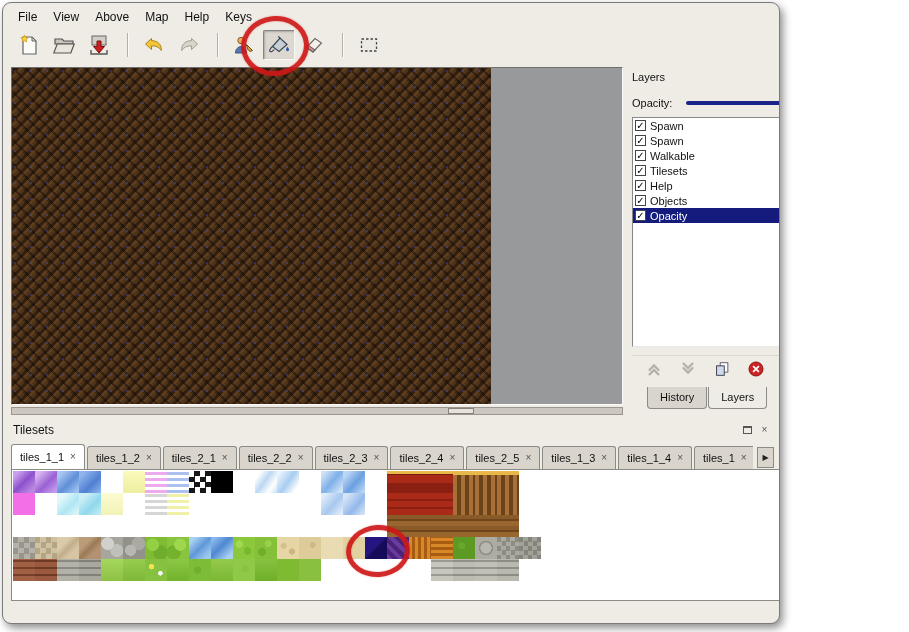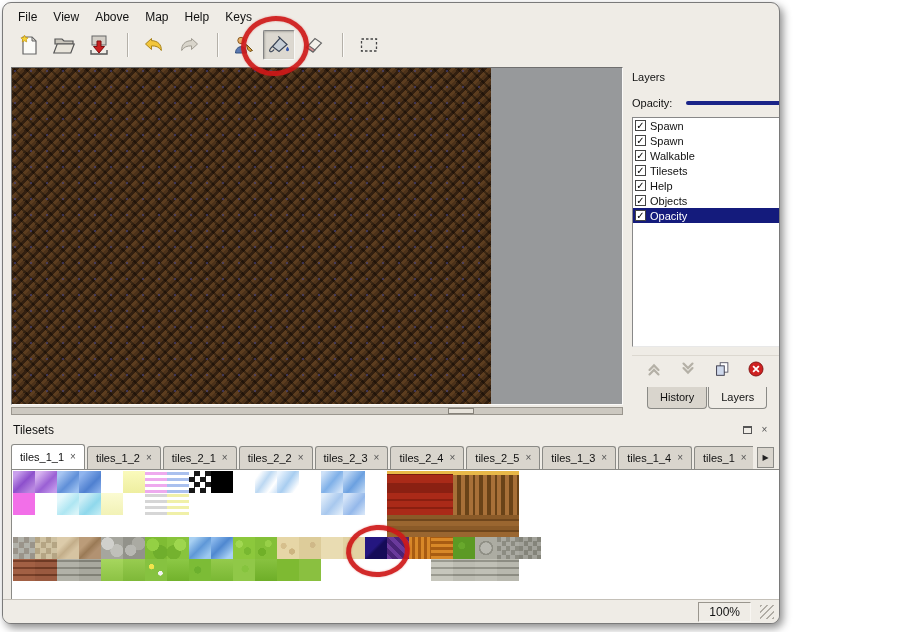--- a/index.html
+++ b/index.html
@@ -435,20 +435,16 @@
           <div class="tile"></div>
         </div>
       <div class="vscroll">
         <div class="vs-btn up">▲</div>
         <div class="vs-thumb"></div>
         <div class="vs-btn down">▼</div>
       </div>
     </div>
   </div>
 
-  <div class="statusbar">
-    <span class="status-field">100%</span>
-    <div class="grip"></div>
-  </div>
 
   <div class="anno" id="anno-bucket"></div>
   <div class="anno" id="anno-tile"></div>
 </div>
 
 </body></html>

